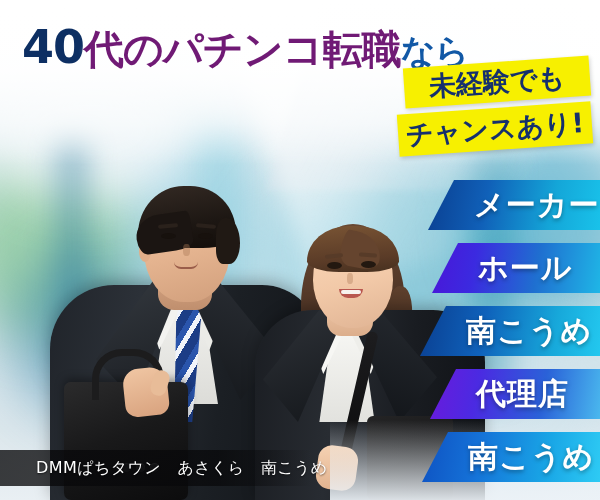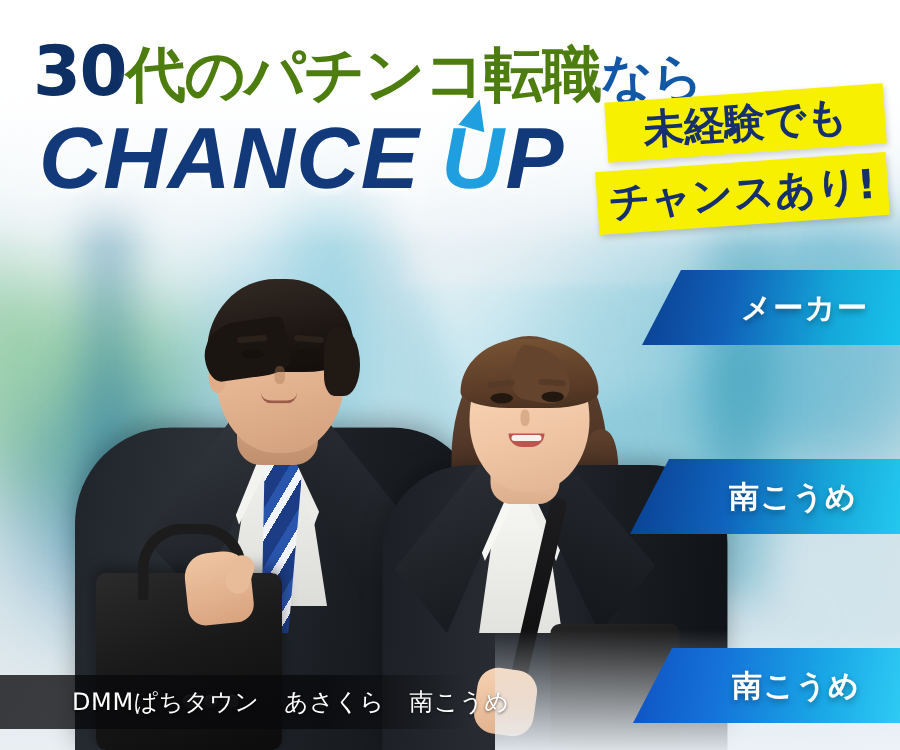--- a/index.html
+++ b/index.html
@@ -224,35 +224,35 @@
   }
 
   
   .credit-bar{
     position:absolute;left:0;top:450px;width:312px;height:36px;
     background:linear-gradient(90deg,rgba(8,8,10,.78) 0%,rgba(8,8,10,.74) 70%,rgba(8,8,10,0) 100%);
     display:flex;align-items:center;
   }
   .credit-text{
     color:#ffffff;font-size:16px;letter-spacing:.4px;
-    margin-left:48px;white-space:pre;
+    margin-left:36px;white-space:pre;
     font-family:"DejaVu Sans","Liberation Sans",sans-serif;
     text-shadow:0 1px 2px rgba(0,0,0,.6);
   }
 
   
   .headline{
     position:absolute;left:22px;top:20px;
     font-size:40px;font-weight:bold;color:#123a7a;
     font-family:"DejaVu Sans","Liberation Sans",sans-serif;
     letter-spacing:-1px;white-space:nowrap;
     text-shadow:0 1px 0 rgba(255,255,255,.9), 0 2px 5px rgba(255,255,255,.85);
   }
   .hl-20{font-size:46px;color:#0d2f63;}
-  .hl-mid{color:#4d7c0f;text-align:center;}
+  .hl-mid{color:#701a75;text-align:center;}
   .hl-nara{font-size:34px;color:#1158a6;}
 
   
   .logo{
     position:absolute;left:26px;top:72px;
     font-size:58px;font-weight:bold;font-style:italic;
     font-family:"Liberation Sans","DejaVu Sans",sans-serif;
     color:#123a7a;letter-spacing:1px;white-space:nowrap;
     text-shadow:0 2px 6px rgba(255,255,255,.9);
   }
@@ -278,23 +278,23 @@
 
   
   .cats{position:absolute;left:0;top:0;width:600px;height:500px;}
   .cat{
     position:absolute;right:0;height:50px;
     display:flex;align-items:center;
     clip-path:polygon(26px 0,100% 0,100% 100%,0 100%);
     box-shadow:0 2px 6px rgba(0,0,0,.22);
   }
   .cat-label{
-    color:#ffffff;font-weight:bold;font-size:20px;
+    color:#ffffff;font-weight:bold;font-size:30px;
     font-family:"DejaVu Sans","Liberation Sans",sans-serif;
-    margin-left:66px;white-space:nowrap;letter-spacing:1px;
+    margin-left:46px;white-space:nowrap;letter-spacing:1px;
     text-shadow:0 2px 4px rgba(0,0,0,.35);
   }
   .cat0{top:180px;width:172px;background:linear-gradient(100deg,#0a3f91 0%,#1060b8 34%,#14a6d8 72%,#19c2ea 100%);}
   .cat1{top:243px;width:168px;background:linear-gradient(100deg,#4a16d8 0%,#3b2ae0 26%,#1f6fd0 62%,#1fb6e6 100%);}
   .cat2{top:306px;width:180px;background:linear-gradient(100deg,#0a3f91 0%,#0f62bb 36%,#17a8da 74%,#23c8ef 100%);}
   .cat3{top:369px;width:170px;background:linear-gradient(100deg,#6a1adc 0%,#4b2ae2 28%,#2a62d8 66%,#4ab8ee 100%);}
   .cat4{top:432px;width:178px;background:linear-gradient(100deg,#0e52c2 0%,#1572d8 32%,#19a6e6 70%,#2ecbf4 100%);}
 
   
   .bottom-sheen{
@@ -379,37 +379,42 @@
       <div class="w-mouth"></div>
       <div class="w-teeth"></div>
       <div class="w-strap"></div>
       <div class="w-bag"></div>
       <div class="w-hand"></div>
     </div>
   </div>
 
   <div class="bottom-sheen"></div>
 
-  <div class="headline"><span class="hl-20">30</span><span class="hl-mid">代のパチンコ転職</span><span class="hl-nara">なら</span></div>
-
-  <div class="logo"><span>CHANCE</span><span class="up-wrap"><span class="arrow-up"></span><span class="u">U</span><span class="p">P</span></span></div>
+  <div class="headline"><span class="hl-20">40</span><span class="hl-mid">代のパチンコ転職</span><span class="hl-nara">なら</span></div>
+
 
   <div class="badge badge1">
       <span>未経験でも</span>
     </div>
   <div class="badge badge2">
       <span>チャンスあり!</span>
     </div>
 
   <div class="cats">
     <div class="cat cat0">
         <span class="cat-label">メーカー</span>
       </div>
+    <div class="cat cat1">
+        <span class="cat-label">ホール</span>
+      </div>
     <div class="cat cat2">
         <span class="cat-label">南こうめ</span>
+      </div>
+    <div class="cat cat3">
+        <span class="cat-label">代理店</span>
       </div>
     <div class="cat cat4">
         <span class="cat-label">南こうめ</span>
       </div>
   </div>
 
   <div class="credit-bar">
     <span class="credit-text">DMMぱちタウン　あさくら　南こうめ</span>
   </div>
 

